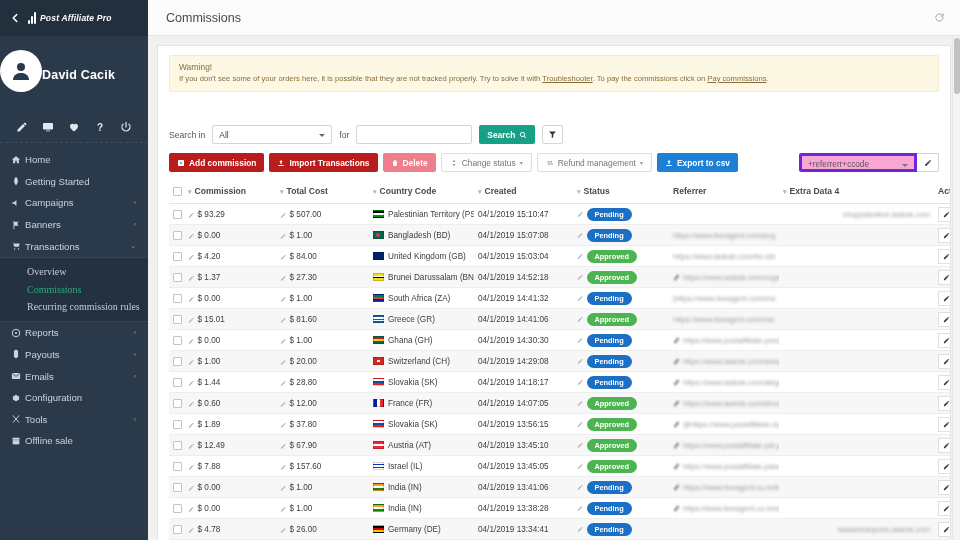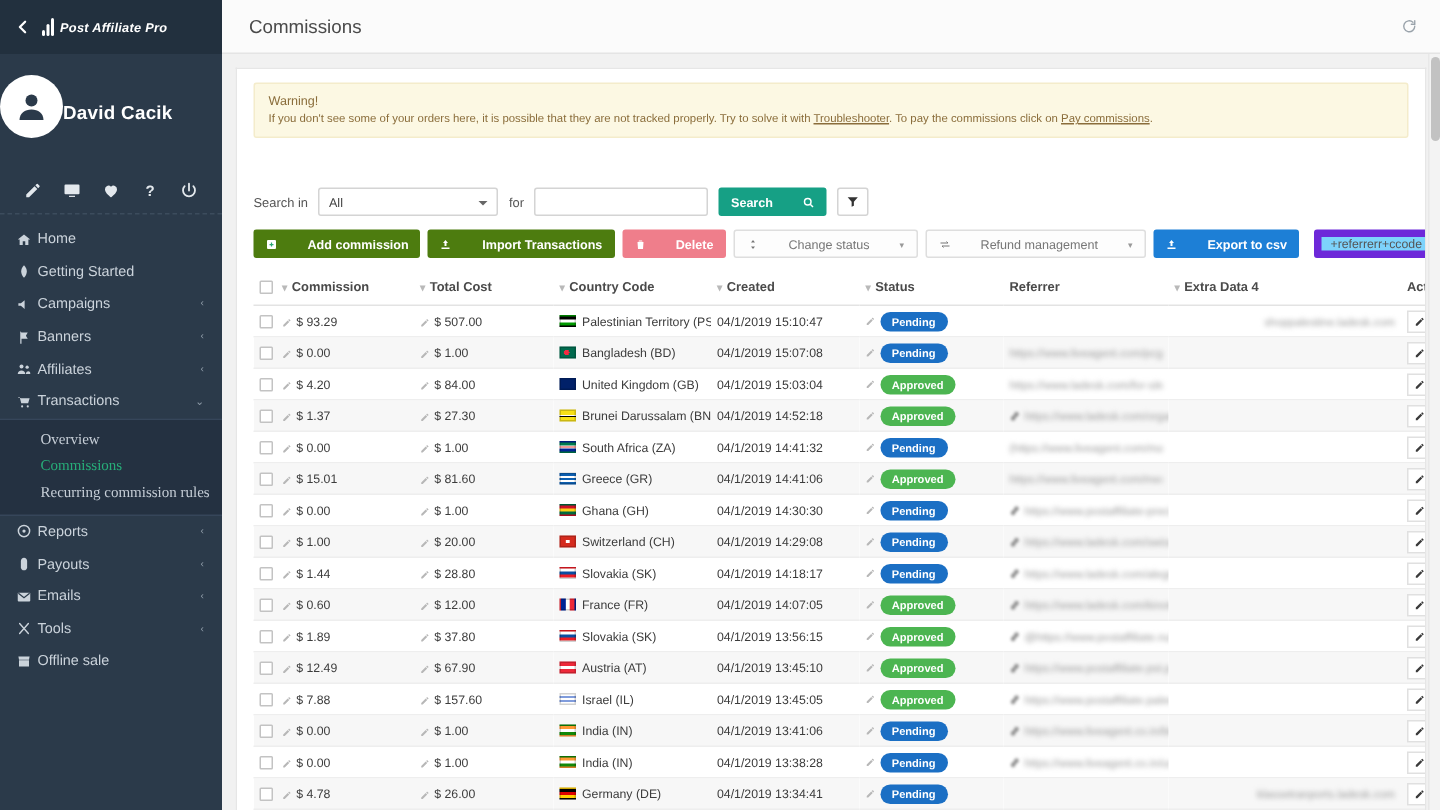--- a/index.html
+++ b/index.html
@@ -164,28 +164,28 @@
   }
   .txtinput {
     height: 19px; width: 116px;
     border: 1px solid #d4d4d4; background: #fff; border-radius: 2px;
     font-size: 8.4px; color: #444; padding: 0 5px;
     font-family: "Liberation Sans", sans-serif;
   }
   .btn {
     height: 19px; border: none; border-radius: 2px;
     font-size: 8.4px; font-weight: bold; color: #fff;
-    display: inline-flex; align-items: center; gap: 20px;
+    display: inline-flex; align-items: center; gap: 4px;
     padding: 0 8px; cursor: pointer;
     font-family: "Liberation Sans", sans-serif;
     white-space: nowrap;
   }
   .btn svg { width: 8px; height: 8px; }
   .btn-green { background: #16a085; }
-  .btn-green2 { background: #4d7c0f; }
+  .btn-green2 { background: #b91c1c; }
   .btn-red { background: #ef7e8b; }
   .btn-blue { background: #1d7fd6; }
   .btn-plain {
     background: #fdfdfd; color: #777; border: 1px solid #dedede; font-weight: normal;
   }
   .iconbtn {
     height: 19px; width: 21px;
     border: 1px solid #d4d4d4; background: #fff; border-radius: 2px;
     display: inline-flex; align-items: center; justify-content: center;
     cursor: pointer; color: #333;
@@ -195,21 +195,21 @@
   .actionbar {
     display: flex; align-items: center; gap: 5px;
     padding: 9px 11px 0;
     position: relative;
   }
   .actionbar .spacer { flex: 1; }
   .abar-right { display: flex; align-items: center; gap: 0; }
   .sel-right {
     position: relative;
     height: 19px; width: 118px;
-    border: 5px solid #6d28d9; background: #7dd3fc;
+    border: 3px solid #6d28d9; background: #f9a8d4;
     border-radius: 2px 0 0 2px;
     font-size: 8.2px; color: #555;
     display: flex; align-items: flex-end; padding: 0 16px 0 6px;
     cursor: pointer;
   }
   .sel-right::after {
     content: ""; position: absolute; right: 6px; top: 8px;
     border-left: 3px solid transparent; border-right: 3px solid transparent;
     border-top: 3.5px solid #777;
   }
@@ -409,32 +409,20 @@
       <div class="nav-item">
         <span class="ni-icon">
             <svg viewBox="0 0 24 24" fill="currentColor">
               <path d="M6 2v20h2v-8h10l-3-5 3-5H8z"></path>
             </svg>
           </span>
         <span class="ni-label">Banners</span>
         <span class="ni-caret">‹</span>
       </div>
 
-      <div class="nav-item">
-        <span class="ni-icon">
-            <svg viewBox="0 0 24 24" fill="currentColor">
-              <circle cx="8" cy="8" r="3.2"></circle>
-              <circle cx="17" cy="9" r="2.6"></circle>
-              <path d="M2 20c0-3.5 2.7-5.6 6-5.6s6 2.1 6 5.6z"></path>
-              <path d="M15 20c0-2.6 1.6-4.4 4-4.4 1.8 0 3 1.2 3 3.2V20z"></path>
-            </svg>
-          </span>
-        <span class="ni-label">Affiliates</span>
-        <span class="ni-caret">‹</span>
-      </div>
 
       <div class="nav-item">
         <span class="ni-icon">
             <svg viewBox="0 0 24 24" fill="currentColor">
               <path d="M2 4h3l2.6 10h11l2.4-8H7"></path>
               <circle cx="9" cy="19" r="1.7"></circle>
               <circle cx="18" cy="19" r="1.7"></circle>
             </svg>
           </span>
         <span class="ni-label">Transactions</span>
@@ -472,20 +460,29 @@
         <span class="ni-icon">
             <svg viewBox="0 0 24 24" fill="currentColor">
               <rect x="2" y="5" width="20" height="14" rx="1.5"></rect>
               <path d="M3 6l9 7 9-7" fill="none" stroke="#2b3a4a" stroke-width="2"></path>
             </svg>
           </span>
         <span class="ni-label">Emails</span>
         <span class="ni-caret">‹</span>
       </div>
 
+      <div class="nav-item">
+        <span class="ni-icon">
+            <svg viewBox="0 0 24 24" fill="currentColor">
+              <path d="M12 8a4 4 0 1 0 0 8 4 4 0 0 0 0-8zm9 4-2-1.2.4-2.3-2-2-2.3.4L14 5l-2-.9L10 5 8.9 6.9 6.6 6.5l-2 2L5 10.8 3 12l2 1.2-.4 2.3 2 2 2.3-.4L10 19l2 .9 2-.9 1.1-1.9 2.3.4 2-2-.4-2.3z"></path>
+            </svg>
+          </span>
+        <span class="ni-label">Configuration</span>
+        <span class="ni-caret"></span>
+      </div>
 
       <div class="nav-item">
         <span class="ni-icon">
             <svg viewBox="0 0 24 24" fill="none" stroke="currentColor" stroke-width="2.2" stroke-linecap="round">
               <path d="M5 4l14 16M19 4L5 20"></path>
             </svg>
           </span>
         <span class="ni-label">Tools</span>
         <span class="ni-caret">‹</span>
       </div>

